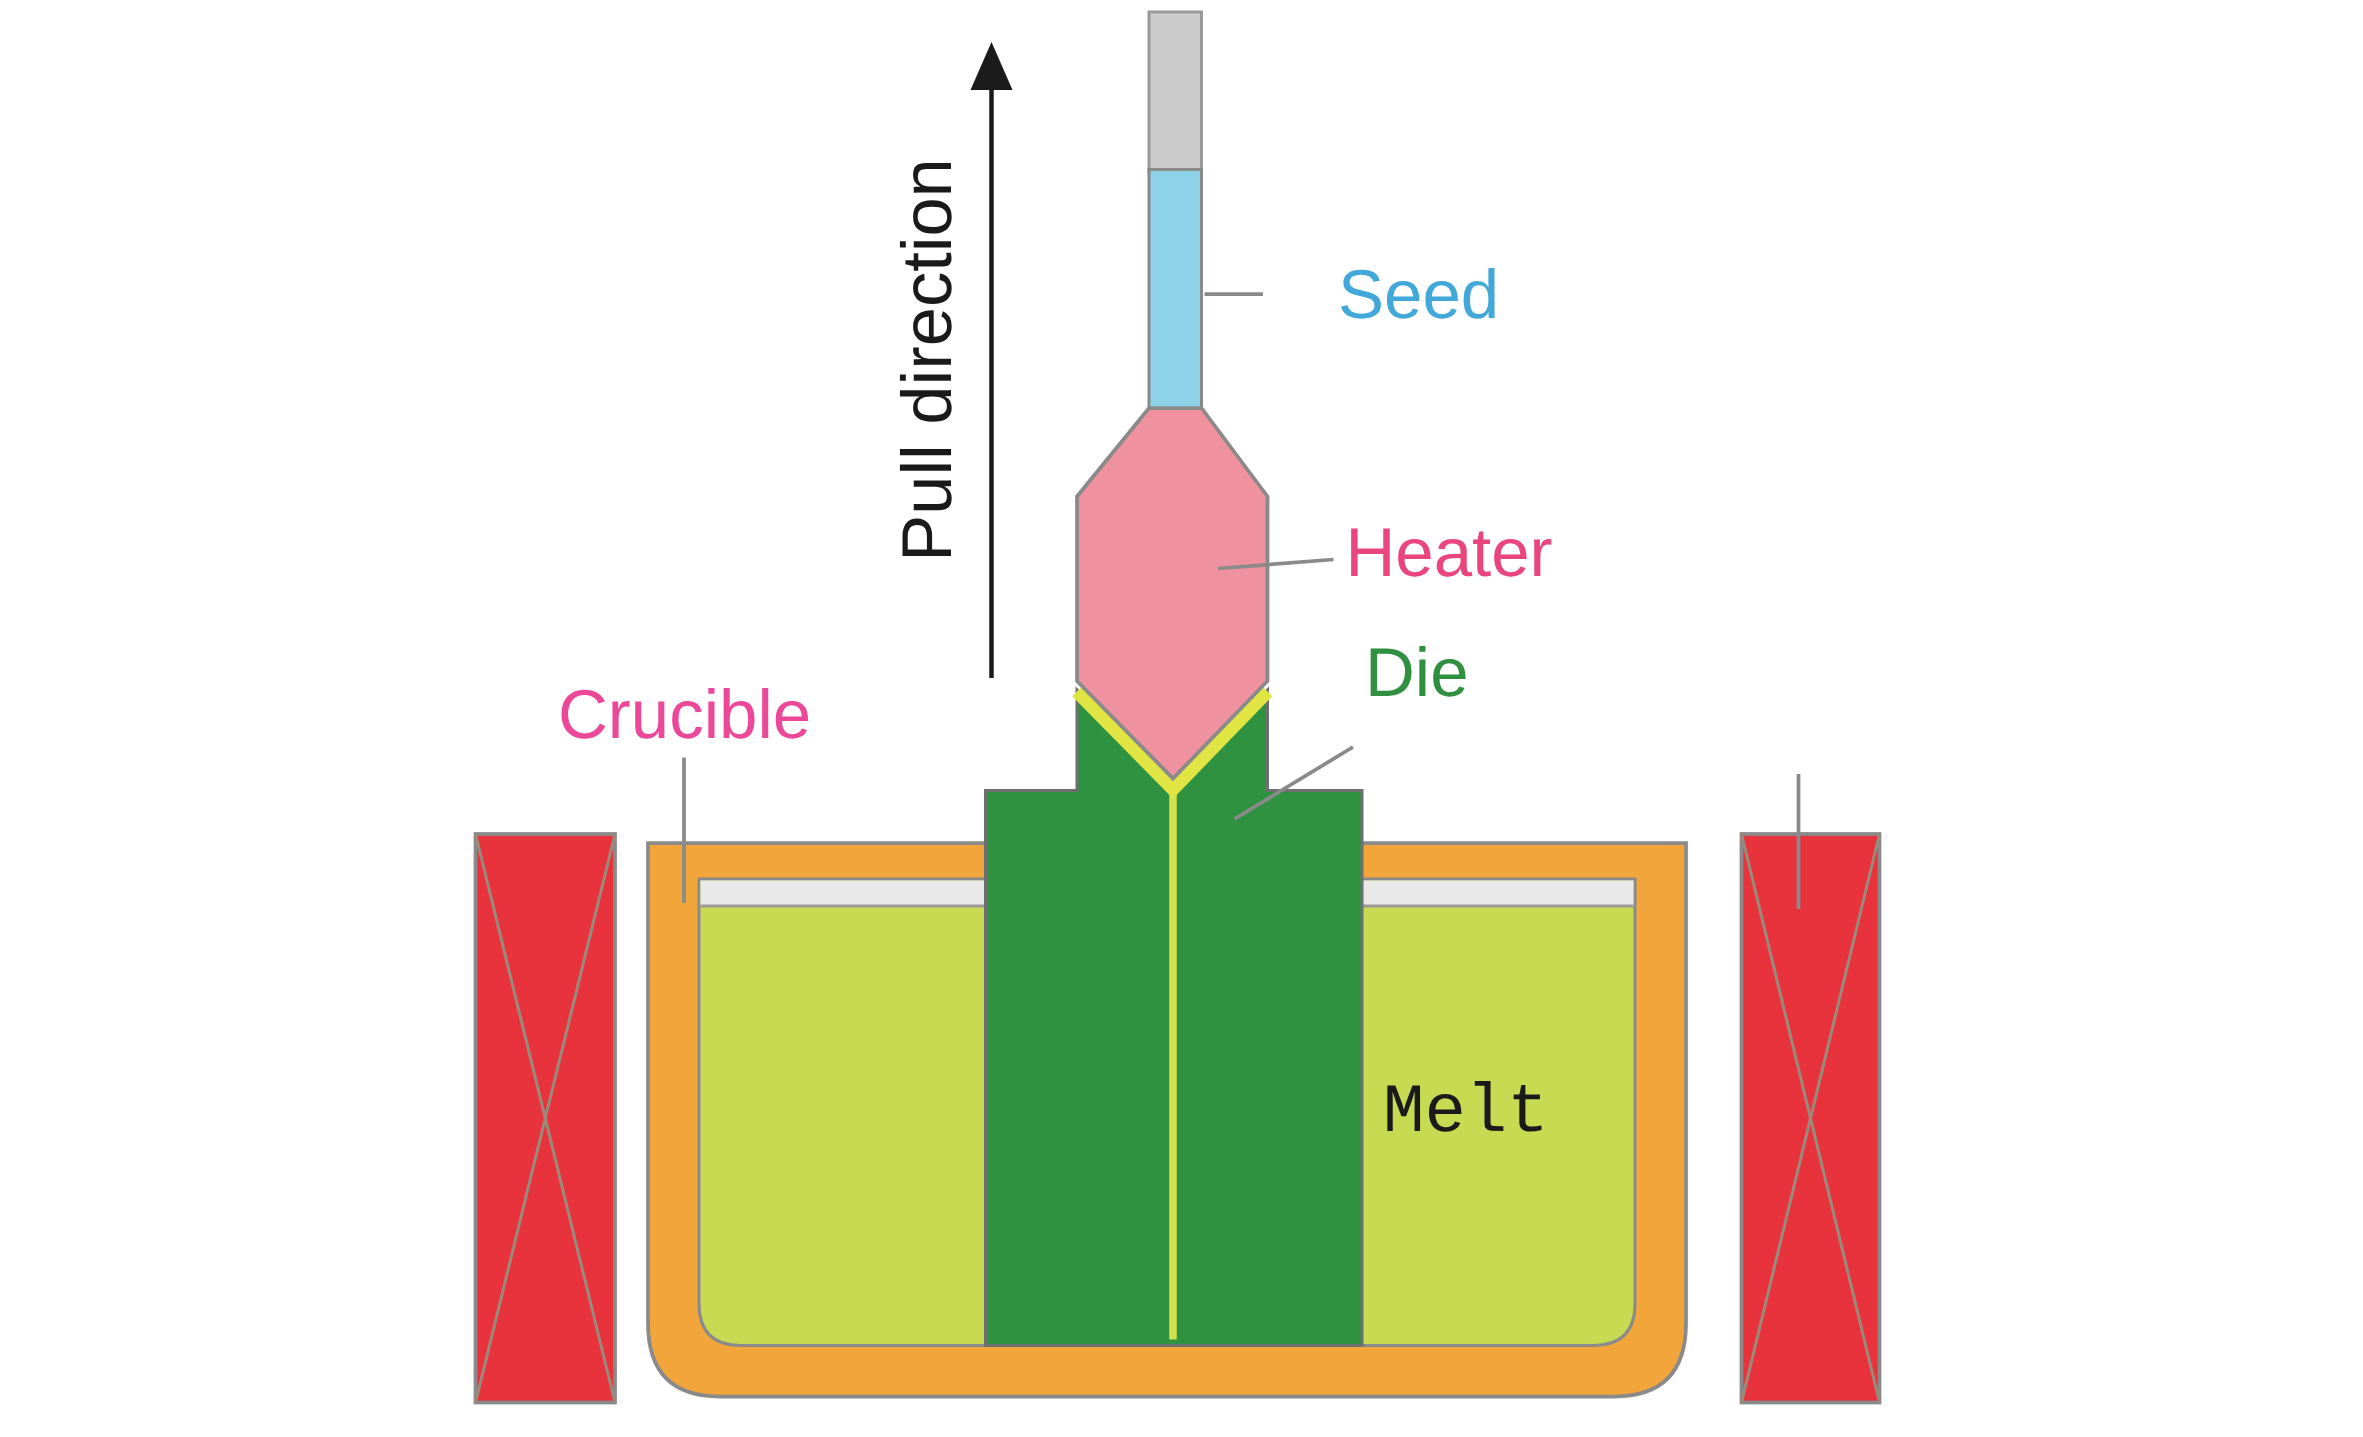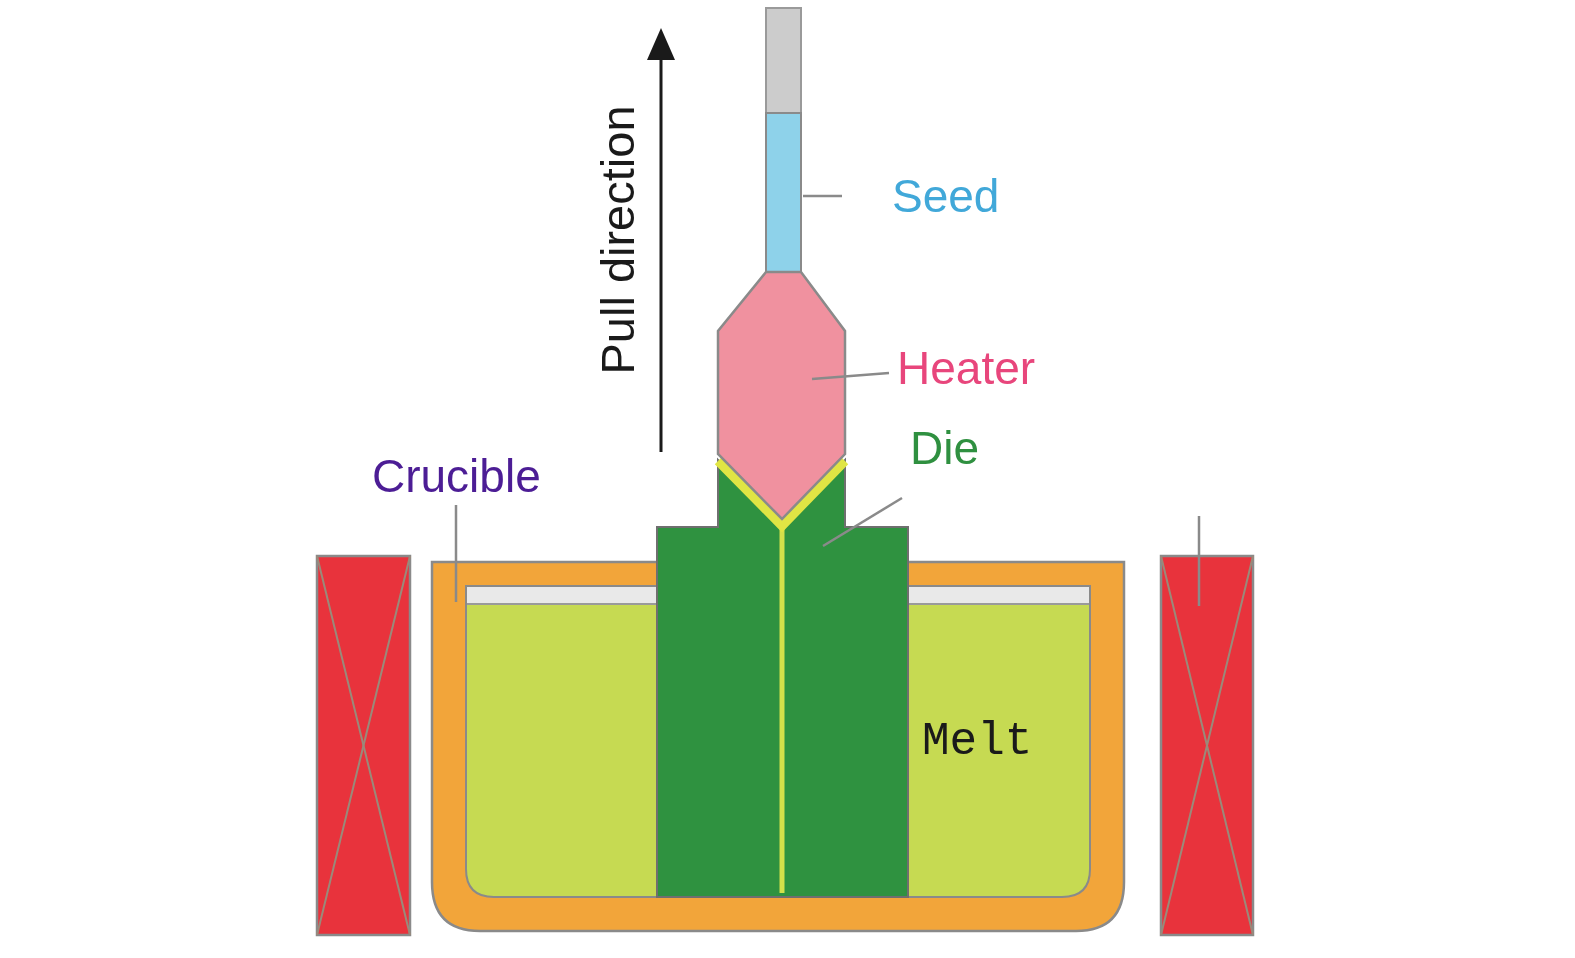--- a/index.html
+++ b/index.html
@@ -23,21 +23,21 @@
     left:448px;top:216px;width:340px;height:48px;
     text-align:center;line-height:48px;
     transform:rotate(-90deg);
     transform-origin:center center;
     color:#1a1a1a;
     font-size:47px;
   }
   .label-seed{left:892px;top:172px;color:#41a8d9;}
   .label-crystal{left:897px;top:344px;color:#e8467c;}
   .label-die{left:910px;top:424px;color:#2f9040;}
-  .label-crucible{left:372px;top:452px;color:#4c1d95;}
+  .label-crucible{left:372px;top:452px;color:#ec4899;}
   .label-heater{left:1094px;top:462px;color:#e8333c;}
   .label-melt{left:922px;top:718px;color:#1a1a1a;font-family:Liberation Mono, monospace;}
 </style>
 </head>
 <body>
 
 <div id="stage">
 
   <svg id="diagram-svg" width="1575" height="958" viewBox="0 0 1575 958">
 

